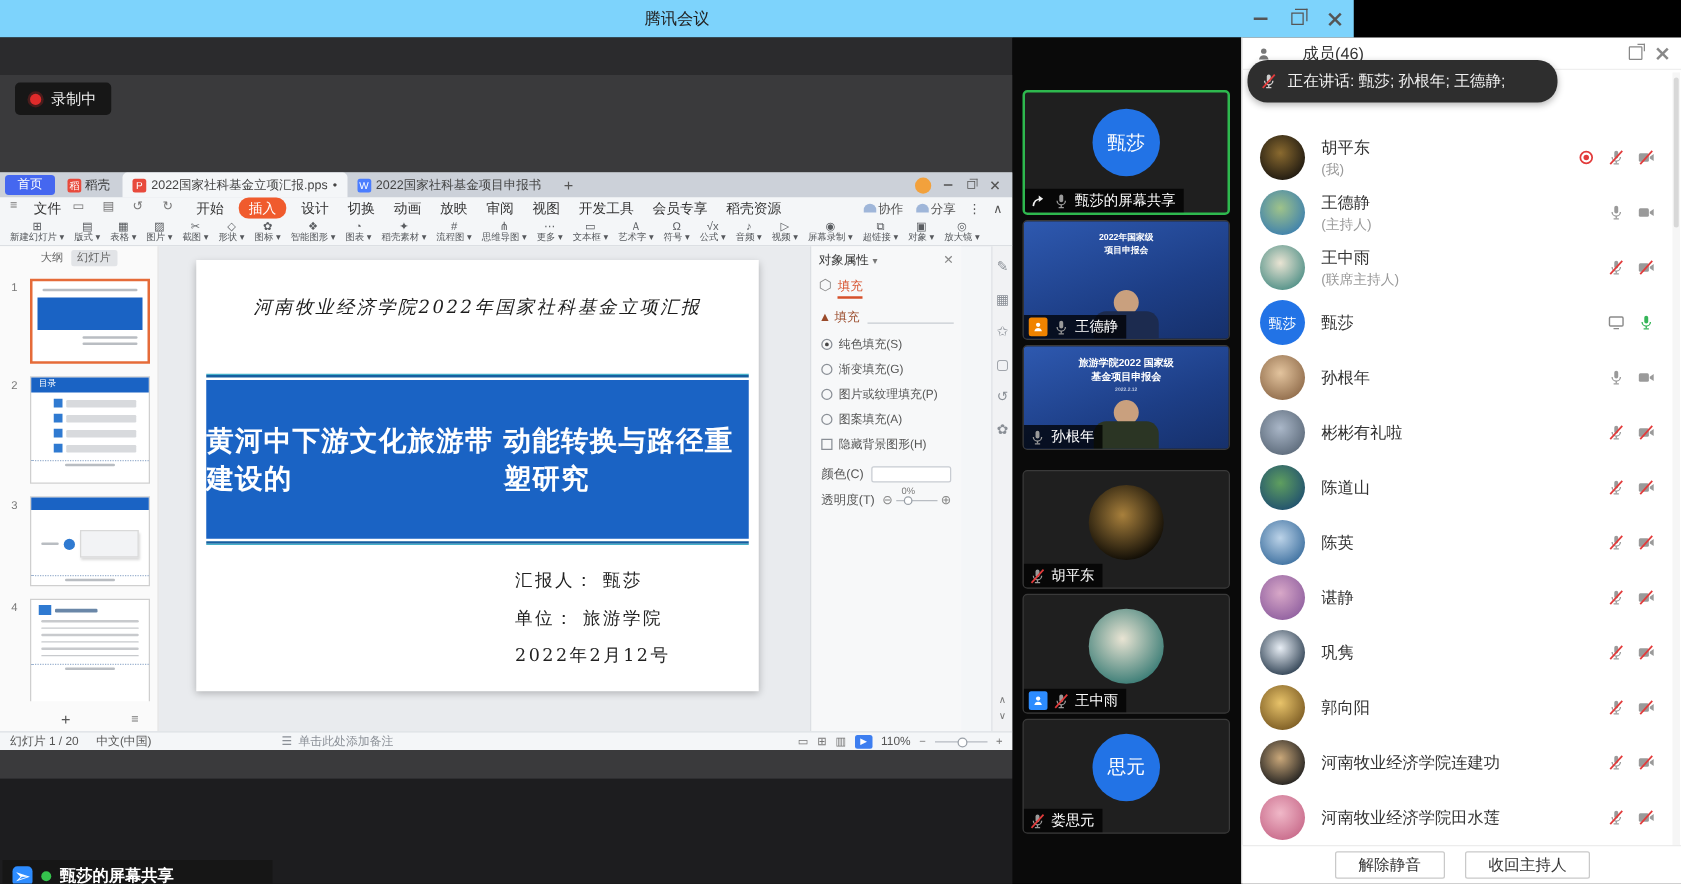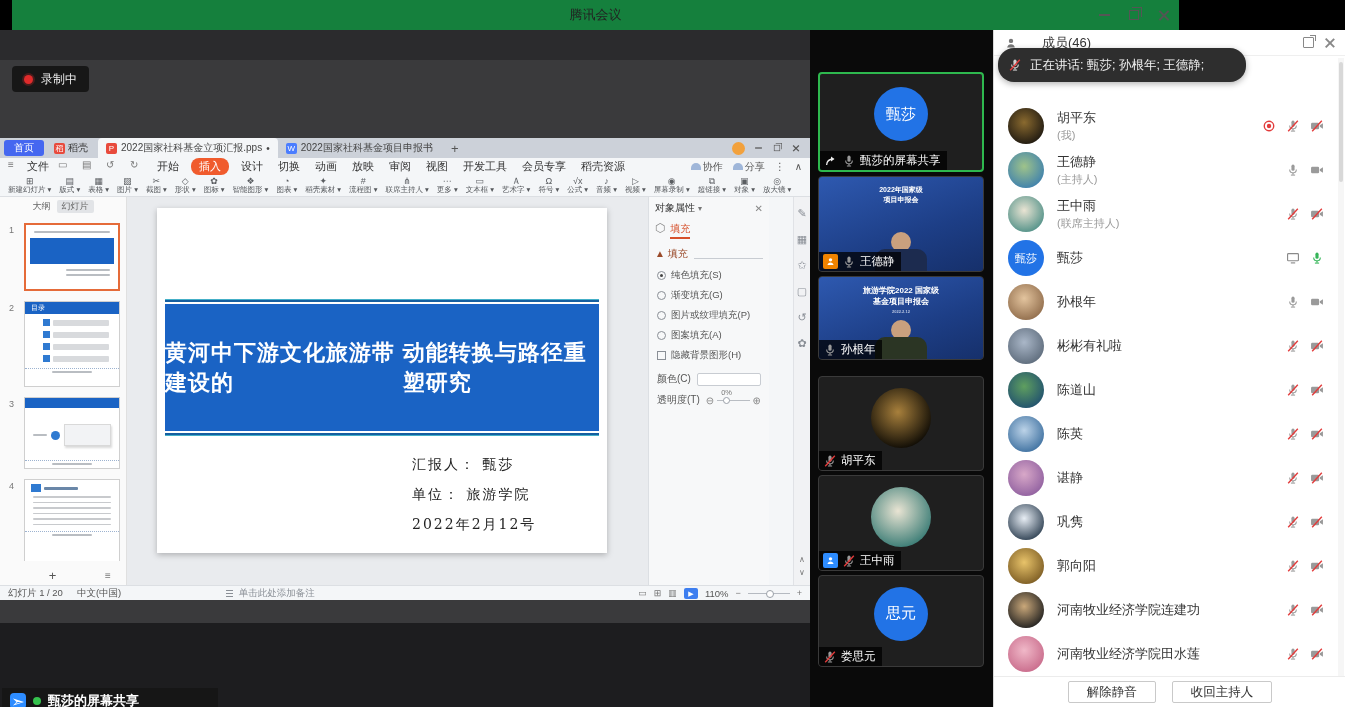--- a/index.html
+++ b/index.html
@@ -1,20 +1,20 @@
 <!DOCTYPE html>
 <html><head>
 <meta charset="utf-8">
 <style>
   * { margin:0; padding:0; box-sizing:border-box; }
   html,body { width:1345px; height:707px; background:#000; font-family:"Liberation Sans",sans-serif; overflow:hidden; }
   #root { position:relative; width:1345px; height:707px; background:#000; }
 
   
-  #titlebar { position:absolute; left:12px; top:0; width:1167px; height:30px; background:#15803d; }
+  #titlebar { position:absolute; left:0; top:0; width:1083px; height:30px; background:#7dd3fc; }
   #titlebar .title { position:absolute; left:0; right:0; top:0; height:30px; line-height:30px; text-align:center; font-size:13px; color:#222; }
   .wctls { position:absolute; right:0; top:0; height:30px; display:flex; }
   .wctl { width:30px; height:30px; display:flex; align-items:center; justify-content:center; color:#555; }
   .glyph-min { width:11px; height:0; border-bottom:2px solid #555; }
   .glyph-max { width:10px; height:10px; border:1.5px solid #555; position:relative; }
   .glyph-max::before { content:""; position:absolute; left:2px; top:-4px; width:9px; height:9px; border:1.5px solid #555; border-left:none; border-bottom:none; }
   .glyph-close { position:relative; width:12px; height:12px; }
   .glyph-close::before,.glyph-close::after { content:""; position:absolute; left:5px; top:0; width:2px; height:13px; background:#555; }
   .glyph-close::before { transform:rotate(45deg); } .glyph-close::after { transform:rotate(-45deg); }
 
@@ -285,21 +285,21 @@
           <span class="tbi">
             <span class="ic9">✦</span>
             <span class="lb">稻壳素材 ▾</span>
           </span>
           <span class="tbi">
             <span class="ic9">#</span>
             <span class="lb">流程图 ▾</span>
           </span>
           <span class="tbi">
             <span class="ic9">⋔</span>
-            <span class="lb">联席主持人 ▾</span>
+            <span class="lb">思维导图 ▾</span>
           </span>
           <span class="tbi">
             <span class="ic9">⋯</span>
             <span class="lb">更多 ▾</span>
           </span>
           <span class="tbi">
             <span class="ic9">▭</span>
             <span class="lb">文本框 ▾</span>
           </span>
           <span class="tbi">
@@ -403,20 +403,21 @@
             </div>
           </div>
         <div class="lp-bottom">
           <span class="lp-plus">+</span>
           <span class="lp-burger">≡</span>
         </div>
       </div>
 
       <div class="wps-canvas">
         <div id="slide">
+          <div class="heading">河南牧业经济学院2022年国家社科基金立项汇报</div>
           <div class="rule-top"></div>
           <div class="band">
             <div>黄河中下游文化旅游带建设的</div>
             <div>动能转换与路径重塑研究</div>
           </div>
           <div class="rule-bot"></div>
           <div class="info">
             <div>汇报人：  甄莎</div>
             <div>单位：  旅游学院</div>
             <div>2022年2月12号</div>

